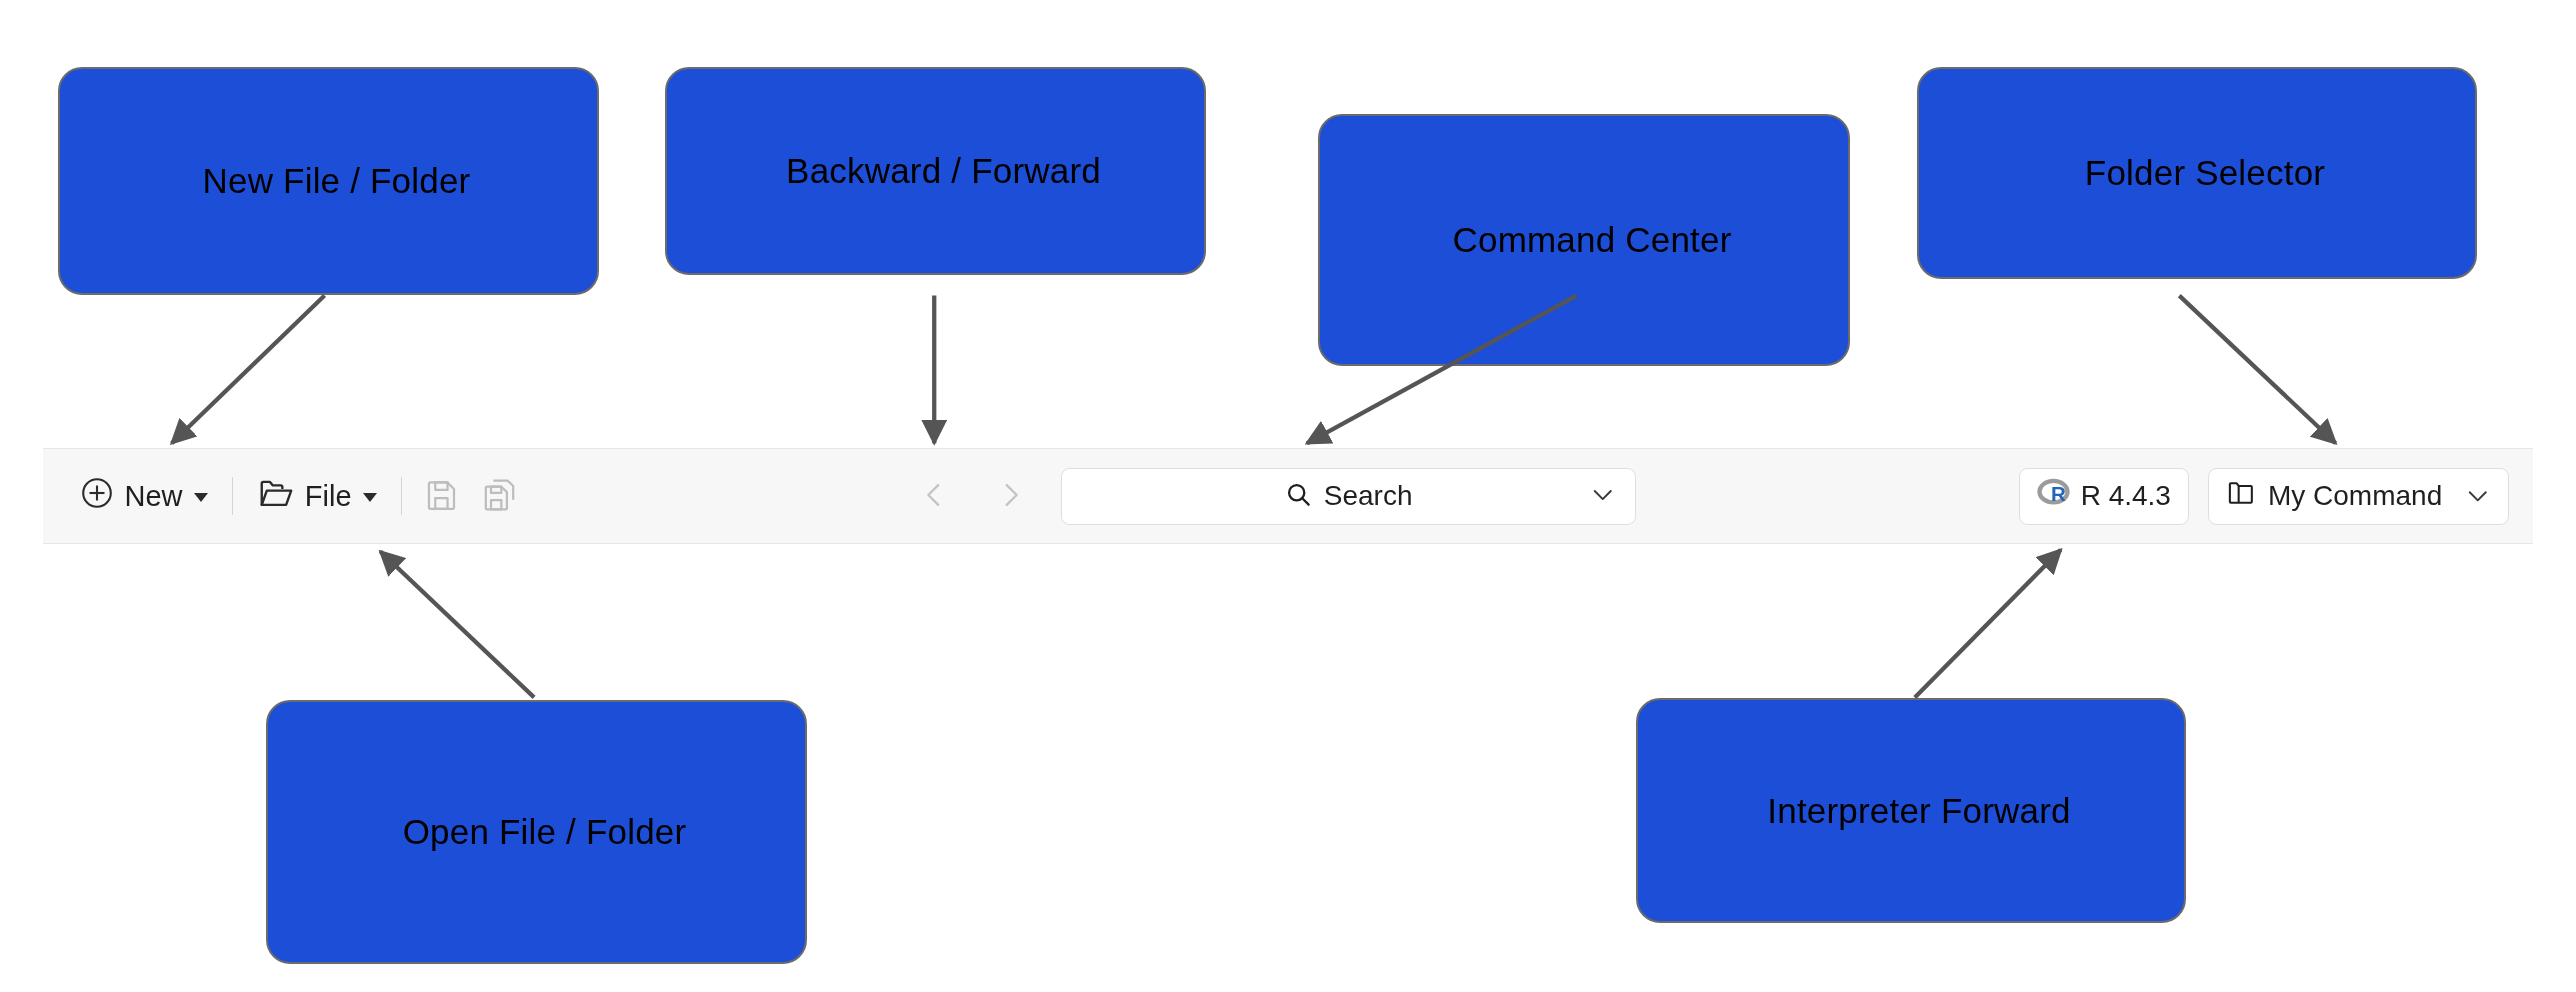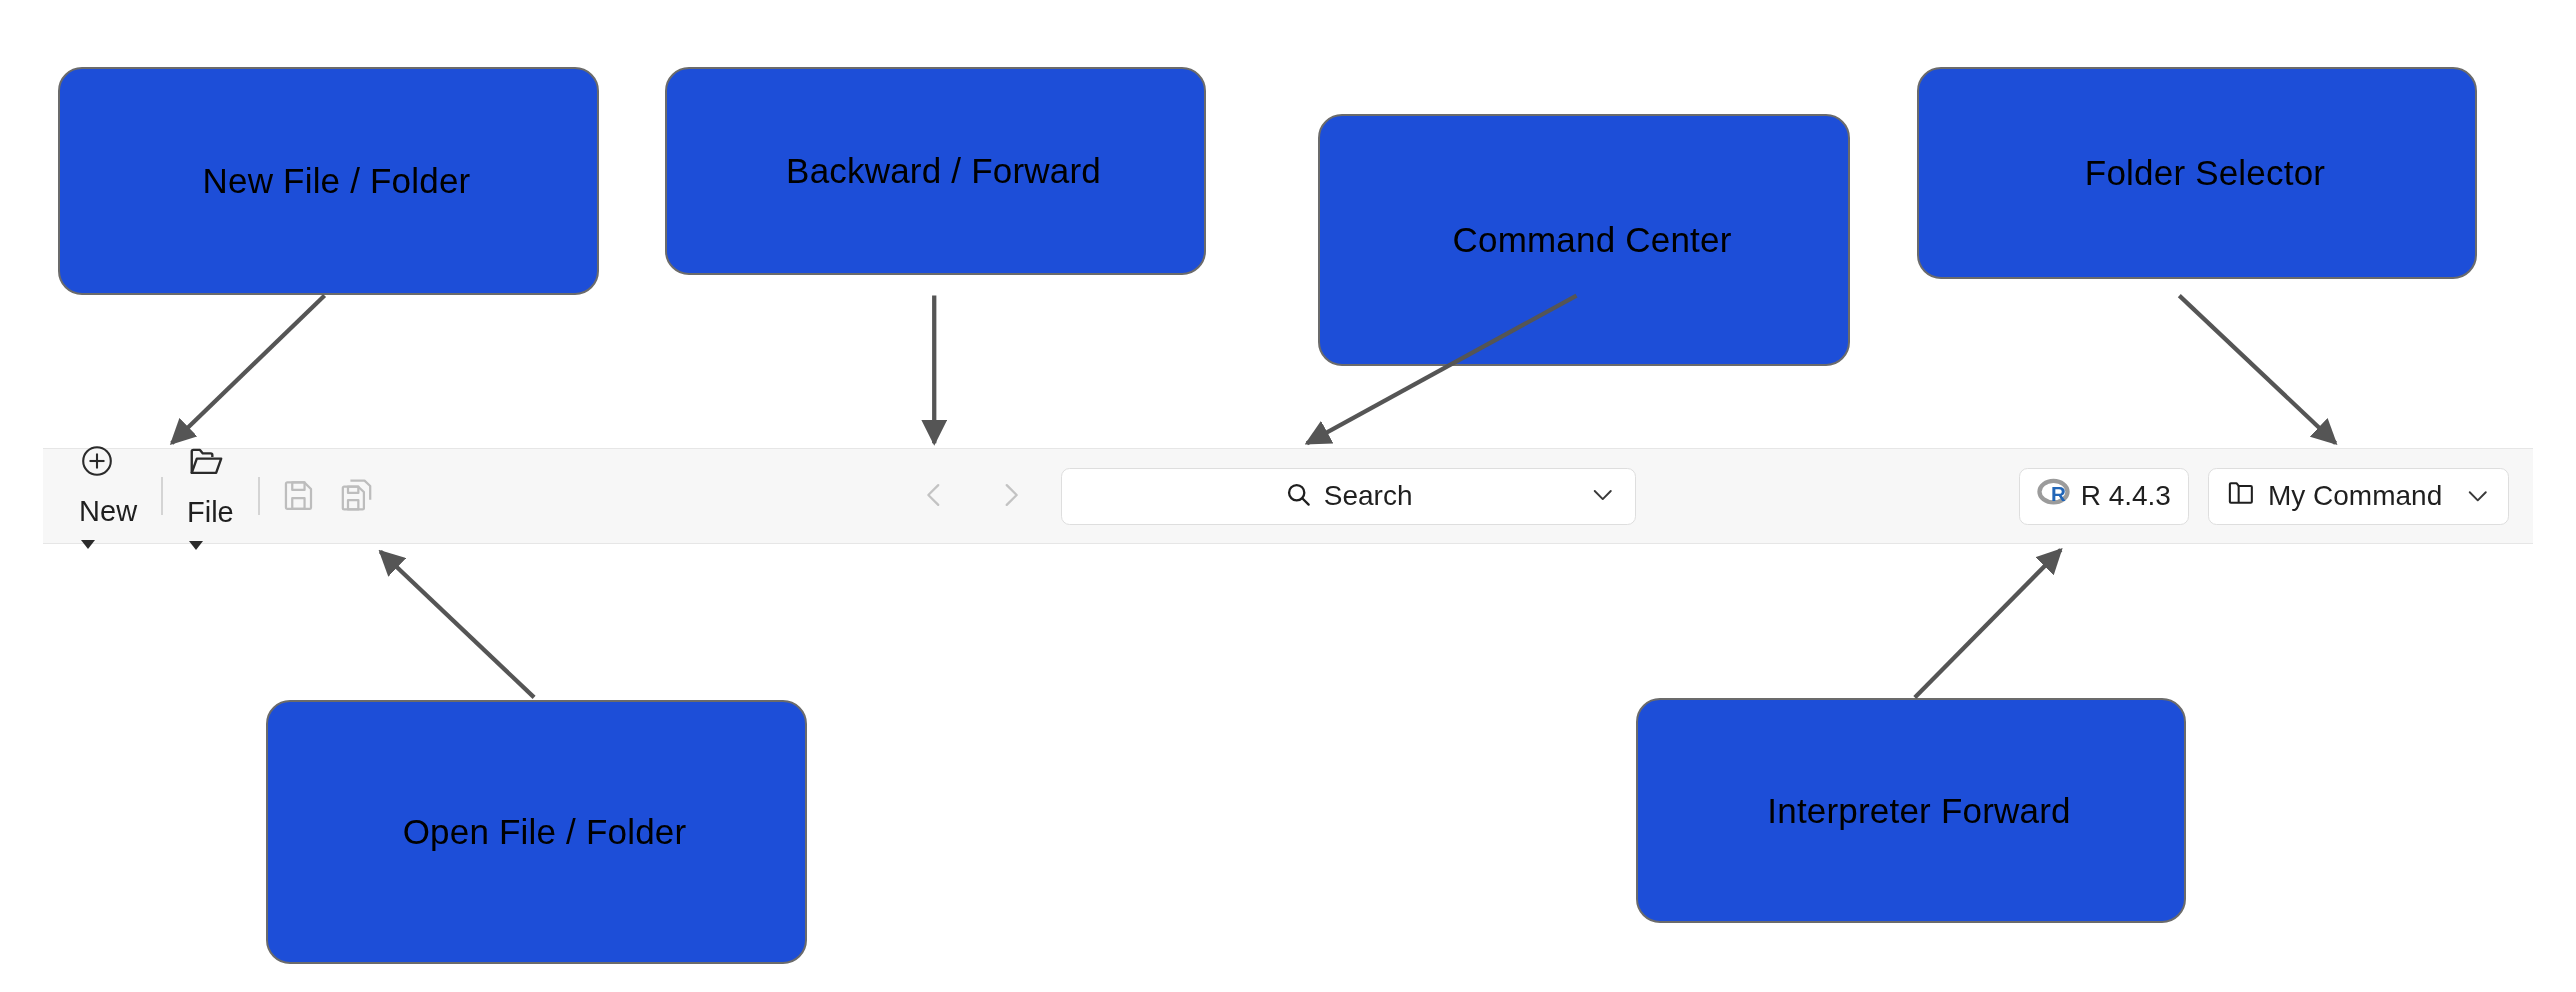--- a/index.html
+++ b/index.html
@@ -75,28 +75,27 @@
     right: 24px;
     top: 0;
     height: 100%;
     display: flex;
     align-items: center;
     gap: 19px;
   }
 
   .tb-btn {
     display: flex;
-    align-items: flex-start;
+    align-items: center;
     gap: 9.4px;
     padding: 6.9px 8.6px;
     border-radius: 6.9px;
     cursor: default;
     color: #2b2b2b;
     font-size: 29px;
-    flex-direction: column;
   }
   .tb-btn .label { font-size: 29px; color: #1f1f1f; }
   .caret {
     width: 0; height: 0;
     border-left: 7.7px solid transparent;
     border-right: 7.7px solid transparent;
     border-top: 9.4px solid #2b2b2b;
     margin-left: 1.7px;
     margin-top: 2.6px;
   }

